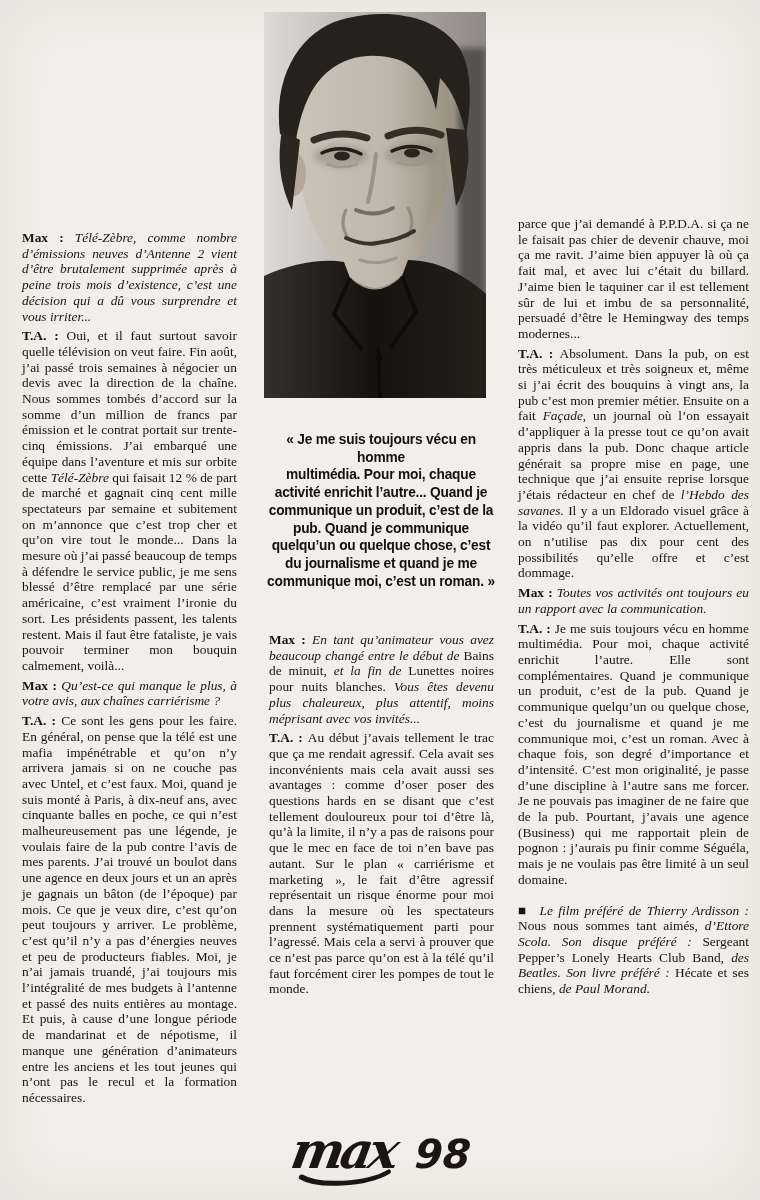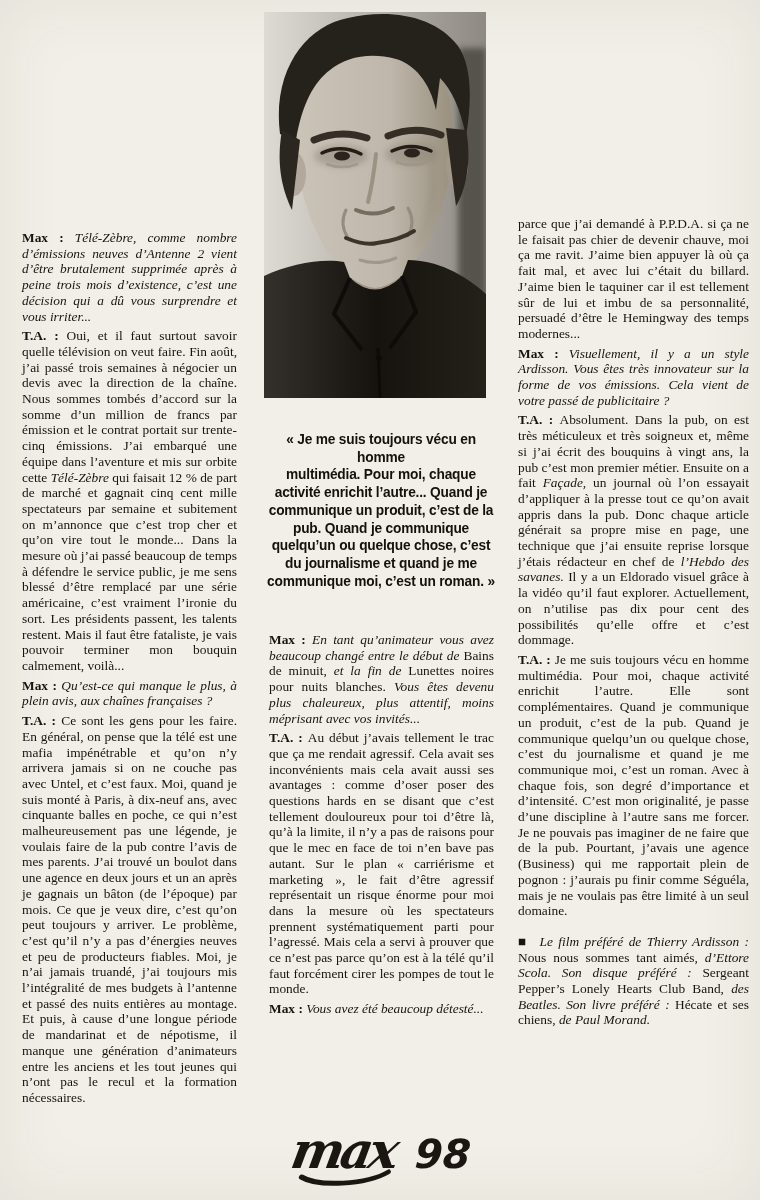--- a/index.html
+++ b/index.html
@@ -97,32 +97,31 @@
 activité enrichit l’autre... Quand je
 communique un produit, c’est de la
 pub. Quand je communique
 quelqu’un ou quelque chose, c’est
 du journalisme et quand je me
 communique moi, c’est un roman. »</div>
 
   <div class="col col-left">
       <p class="para"><span class="seg-bold">Max : </span><span class="seg-italic">Télé-Zèbre, comme nombre d’émissions neuves d’Antenne 2 vient d’être brutalement supprimée après à peine trois mois d’existence, c’est une décision qui a dû vous surprendre et vous irriter...</span></p>
       <p class="para"><span class="seg-bold">T.A. : </span><span class="seg-roman">Oui, et il faut surtout savoir quelle télévision on veut faire. Fin août, j’ai passé trois semaines à négocier un devis avec la direction de la chaîne. Nous sommes tombés d’accord sur la somme d’un million de francs par émission et le contrat portait sur trente-cinq émissions. J’ai embarqué une équipe dans l’aventure et mis sur orbite cette </span><span class="seg-italic">Télé-Zèbre</span><span class="seg-roman"> qui faisait 12 % de part de marché et gagnait cinq cent mille spectateurs par semaine et subitement on m’annonce que c’est trop cher et qu’on vire tout le monde... Dans la mesure où j’ai passé beaucoup de temps à défendre le service public, je me sens blessé d’être remplacé par une série américaine, c’est vraiment l’ironie du sort. Les présidents passent, les talents restent. Mais il faut être fataliste, je vais pouvoir terminer mon bouquin calmement, voilà...</span></p>
-      <p class="para"><span class="seg-bold">Max : </span><span class="seg-italic">Qu’est-ce qui manque le plus, à plein avis, aux chaînes françaises ?</span></p>
+      <p class="para"><span class="seg-bold">Max : </span><span class="seg-italic">Qu’est-ce qui manque le plus, à votre avis, aux chaînes carriérisme ?</span></p>
       <p class="para"><span class="seg-bold">T.A. : </span><span class="seg-roman">Ce sont les gens pour les faire. En général, on pense que la télé est une mafia impénétrable et qu’on n’y arrivera jamais si on ne couche pas avec Untel, et c’est faux. Moi, quand je suis monté à Paris, à dix-neuf ans, avec cinquante balles en poche, ce qui n’est malheureusement pas une légende, je voulais faire de la pub contre l’avis de mes parents. J’ai trouvé un boulot dans une agence en deux jours et un an après je gagnais un bâton (de l’époque) par mois. Ce que je veux dire, c’est qu’on peut toujours y arriver. Le problème, c’est qu’il n’y a pas d’énergies neuves et peu de producteurs fiables. Moi, je n’ai jamais truandé, j’ai toujours mis l’intégralité de mes budgets à l’antenne et passé des nuits entières au montage. Et puis, à cause d’une longue période de mandarinat et de népotisme, il manque une génération d’animateurs entre les anciens et les tout jeunes qui n’ont pas le recul et la formation nécessaires.</span></p>
     </div>
   <div class="col col-middle">
       <p class="para"><span class="seg-bold">Max : </span><span class="seg-italic">En tant qu’animateur vous avez beaucoup changé entre le début de </span><span class="seg-roman">Bains de minuit, </span><span class="seg-italic">et la fin de </span><span class="seg-roman">Lunettes noires pour nuits blanches. </span><span class="seg-italic">Vous êtes devenu plus chaleureux, plus attentif, moins méprisant avec vos invités...</span></p>
       <p class="para"><span class="seg-bold">T.A. : </span><span class="seg-roman">Au début j’avais tellement le trac que ça me rendait agressif. Cela avait ses inconvénients mais cela avait aussi ses avantages : comme d’oser poser des questions hards en se disant que c’est tellement douloureux pour toi d’être là, qu’à la limite, il n’y a pas de raisons pour que le mec en face de toi n’en bave pas autant. Sur le plan « carriérisme et marketing », le fait d’être agressif représentait un risque énorme pour moi dans la mesure où les spectateurs prennent systématiquement parti pour l’agressé. Mais cela a servi à prouver que ce n’est pas parce qu’on est à la télé qu’il faut forcément cirer les pompes de tout le monde.</span></p>
-      <p class="para"><span class="seg-bold">Max : </span><span class="seg-italic">Vous avez été beaucoup détesté...</span></p>
     </div>
   <div class="col col-right">
       <p class="para"><span class="seg-roman">parce que j’ai demandé à P.P.D.A. si ça ne le faisait pas chier de devenir chauve, moi ça me ravit. J’aime bien appuyer là où ça fait mal, et avec lui c’était du billard. J’aime bien le taquiner car il est tellement sûr de lui et imbu de sa personnalité, persuadé d’être le Hemingway des temps modernes...</span></p>
-      <p class="para"><span class="seg-bold">Max : </span><span class="seg-italic">Visuellement, il y a un style Ardisson. Vous êtes très innovateur sur la forme de vos émissions. Cela vient de votre passé de publicitaire ?</span></p>
       <p class="para"><span class="seg-bold">T.A. : </span><span class="seg-roman">Absolument. Dans la pub, on est très méticuleux et très soigneux et, même si j’ai écrit des bouquins à vingt ans, la pub c’est mon premier métier. Ensuite on a fait </span><span class="seg-italic">Façade,</span><span class="seg-roman"> un journal où l’on essayait d’appliquer à la presse tout ce qu’on avait appris dans la pub. Donc chaque article générait sa propre mise en page, une technique que j’ai ensuite reprise lorsque j’étais rédacteur en chef de </span><span class="seg-italic">l’Hebdo des savanes.</span><span class="seg-roman"> Il y a un Eldorado visuel grâce à la vidéo qu’il faut explorer. Actuellement, on n’utilise pas dix pour cent des possibilités qu’elle offre et c’est dommage.</span></p>
+      <p class="para"><span class="seg-bold">Max : </span><span class="seg-italic">Toutes vos activités ont toujours eu un rapport avec la communication.</span></p>
       <p class="para"><span class="seg-bold">T.A. : </span><span class="seg-roman">Je me suis toujours vécu en homme multimédia. Pour moi, chaque activité enrichit l’autre. Elle sont complémentaires. Quand je communique un produit, c’est de la pub. Quand je communique quelqu’un ou quelque chose, c’est du journalisme et quand je me communique moi, c’est un roman. Avec à chaque fois, son degré d’importance et d’intensité. C’est mon originalité, je passe d’une discipline à l’autre sans me forcer. Je ne pouvais pas imaginer de ne faire que de la pub. Pourtant, j’avais une agence (Business) qui me rapportait plein de pognon : j’aurais pu finir comme Séguéla, mais je ne voulais pas être limité à un seul domaine.</span></p>
       <p class="para gap"><span class="seg-square">■  </span><span class="seg-italic">Le film préféré de Thierry Ardisson : </span><span class="seg-roman">Nous nous sommes tant aimés, </span><span class="seg-italic">d’Ettore Scola. Son disque préféré : </span><span class="seg-roman">Sergeant Pepper’s Lonely Hearts Club Band, </span><span class="seg-italic">des Beatles. Son livre préféré : </span><span class="seg-roman">Hécate et ses chiens, </span><span class="seg-italic">de Paul Morand.</span></p>
     </div>
 
   <div class="logo-wrap">
     <svg width="210" height="60" viewBox="0 0 210 60">
       <g transform="translate(14,42) skewX(-10)">
         <text class="logo-max" x="0" y="0">max</text>
         <path class="logo-swash" d="M100,4 C80,17 32,19 14,9"></path>
       </g>

